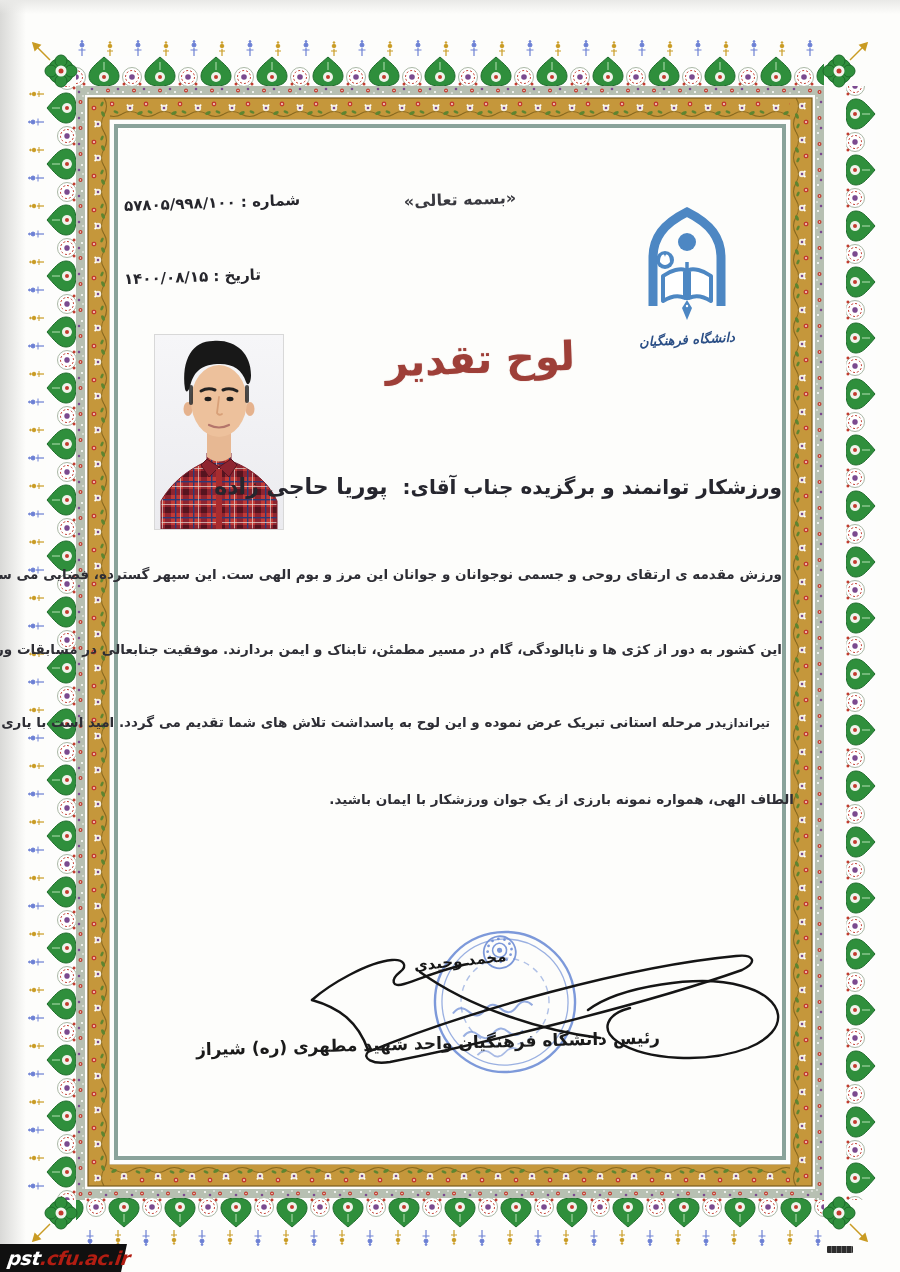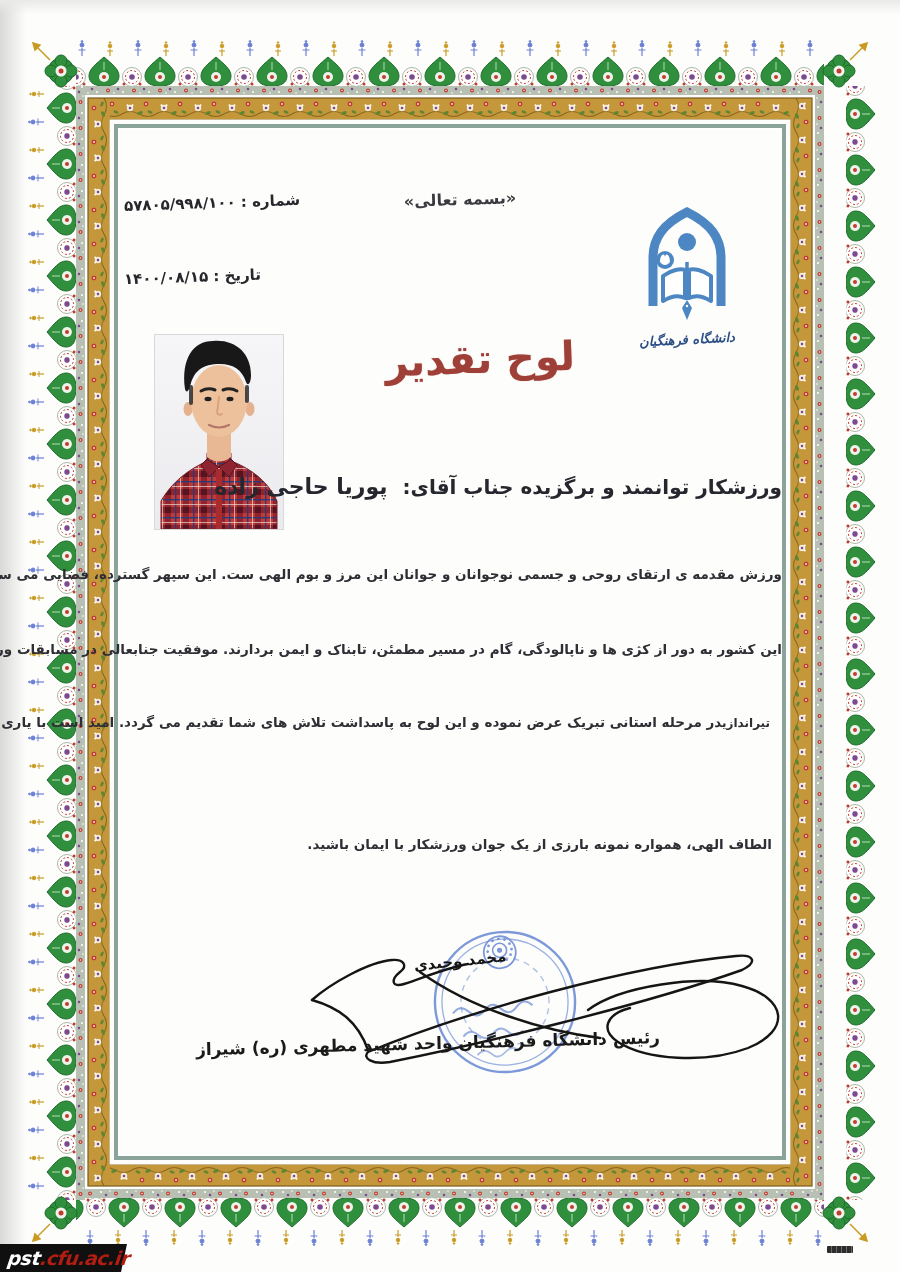--- a/index.html
+++ b/index.html
@@ -336,21 +336,21 @@
   <div class="abs salutation" style="left:110px;top:474px;width:672px;">
     <span>ورزشکار توانمند و برگزیده جناب آقای:</span>
     <span class="recip-name">پوریا حاجی زاده</span>
   </div>
 
   <div class="abs bodyline fill" style="left:118px;top:566px;">ورزش مقدمه ی ارتقای روحی و جسمی نوجوانان و جوانان این مرز و بوم الهی ست. این سپهر گسترده، فضایی می سازد تا امیدان آینده</div>
   <div class="abs bodyline fill" style="left:118px;top:641px;">این کشور به دور از کژی ها و ناپالودگی، گام در مسیر مطمئن، تابناک و ایمن بردارند. موفقیت جنابعالی در مسابقات ورزشی در رشته</div>
   <div class="abs bodyline fill" style="left:118px;top:714px;">
     <span class="discipline">تیراندازی</span><span>در مرحله استانی تبریک عرض نموده و این لوح به پاسداشت تلاش های شما تقدیم می گردد. امید است با یاری جستن از</span>
   </div>
-  <div class="abs bodyline endline" style="left:108px;top:791px;margin-top:45px;">الطاف الهی، همواره نمونه بارزی از یک جوان ورزشکار با ایمان باشید.</div>
+  <div class="abs bodyline endline" style="left:130px;top:791px;">الطاف الهی، همواره نمونه بارزی از یک جوان ورزشکار با ایمان باشید.</div>
 
   <div class="abs sig-name" style="left:400px;top:952px;width:120px;">محمد وحیدی</div>
   <div class="abs sig-title" style="left:290px;top:1032px;width:370px;">رئیس دانشگاه فرهنگیان واحد شهید مطهری (ره) شیراز</div>
 
   <div class="abs tiny-mark"></div>
 
   <div class="abs watermark">
     <span class="inner">
       <span class="wm-bold">pst</span><span class="wm-rest">.cfu.ac.ir</span>
     </span>

